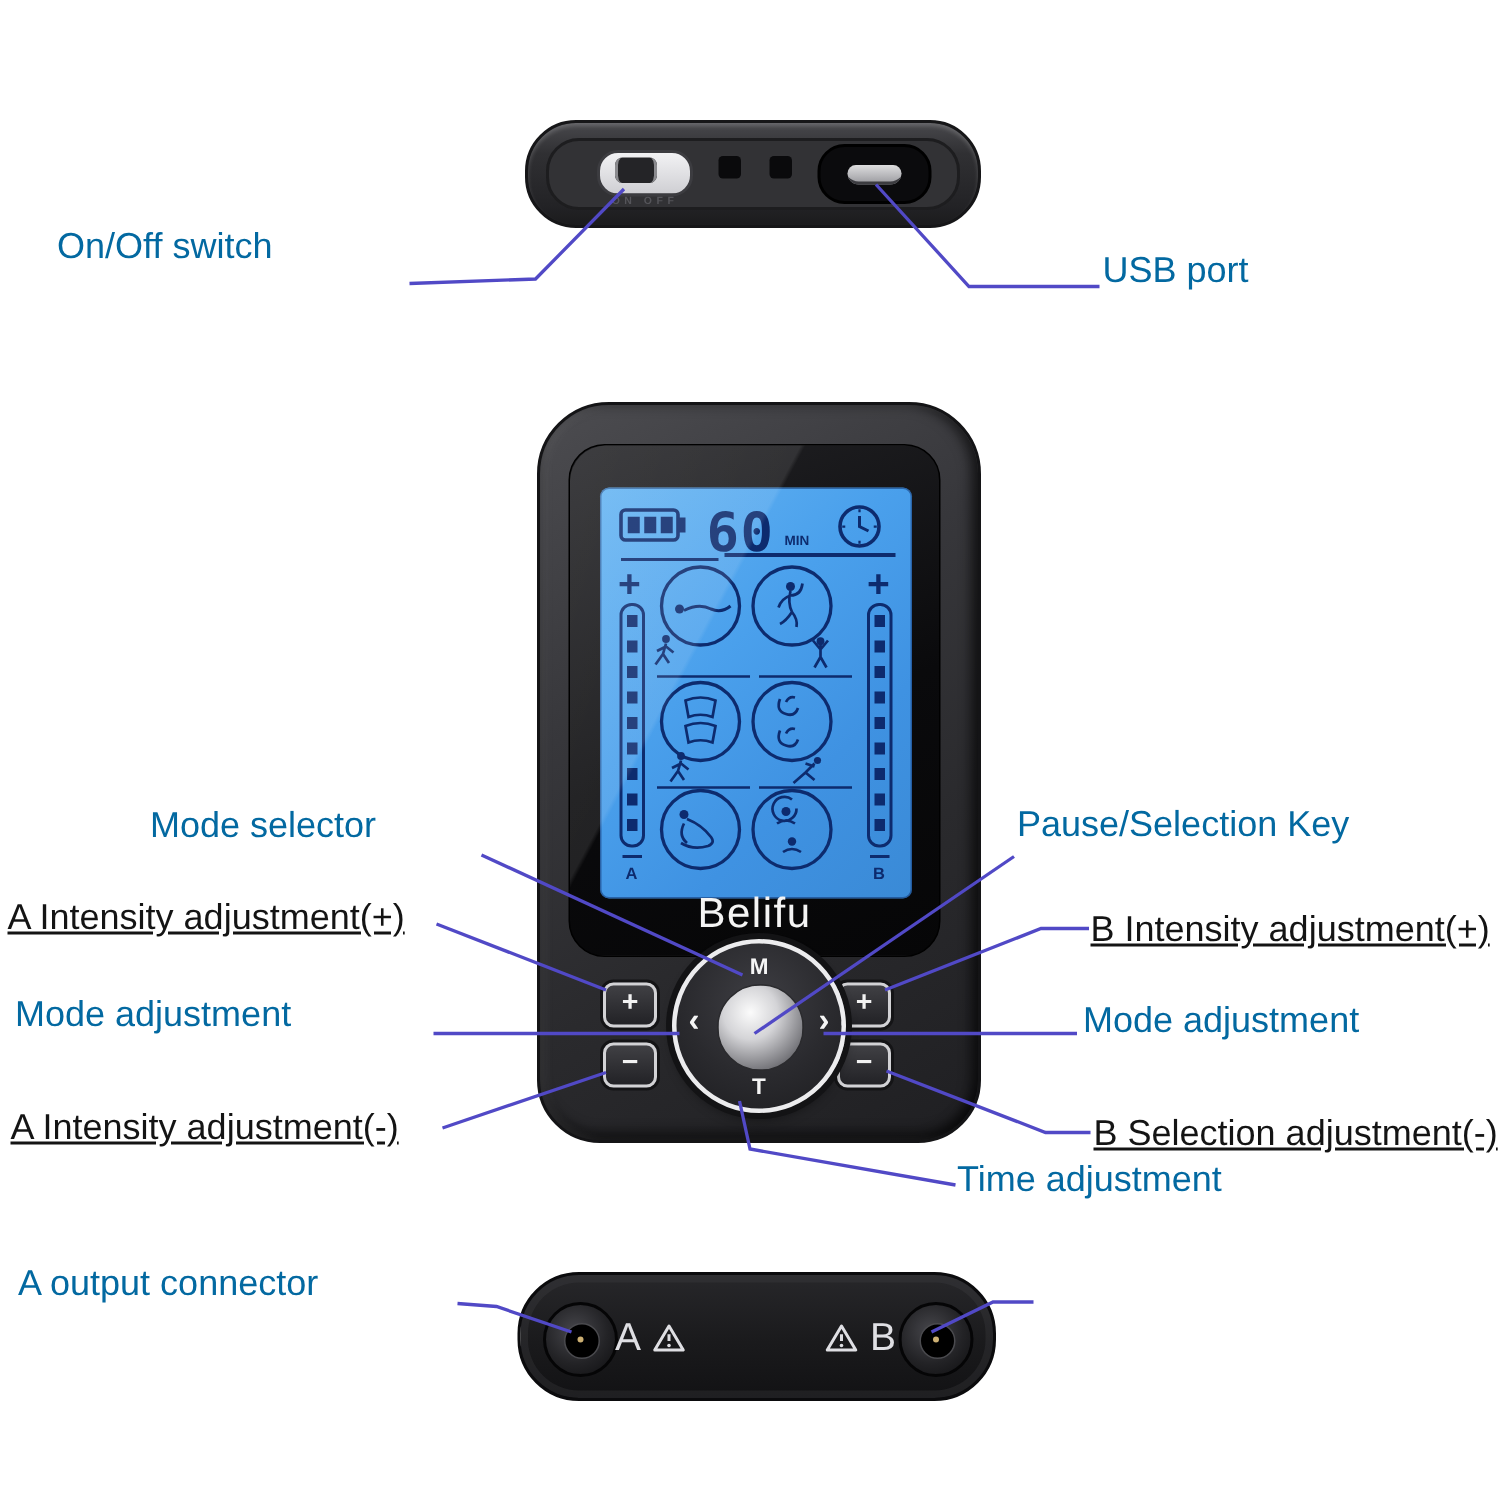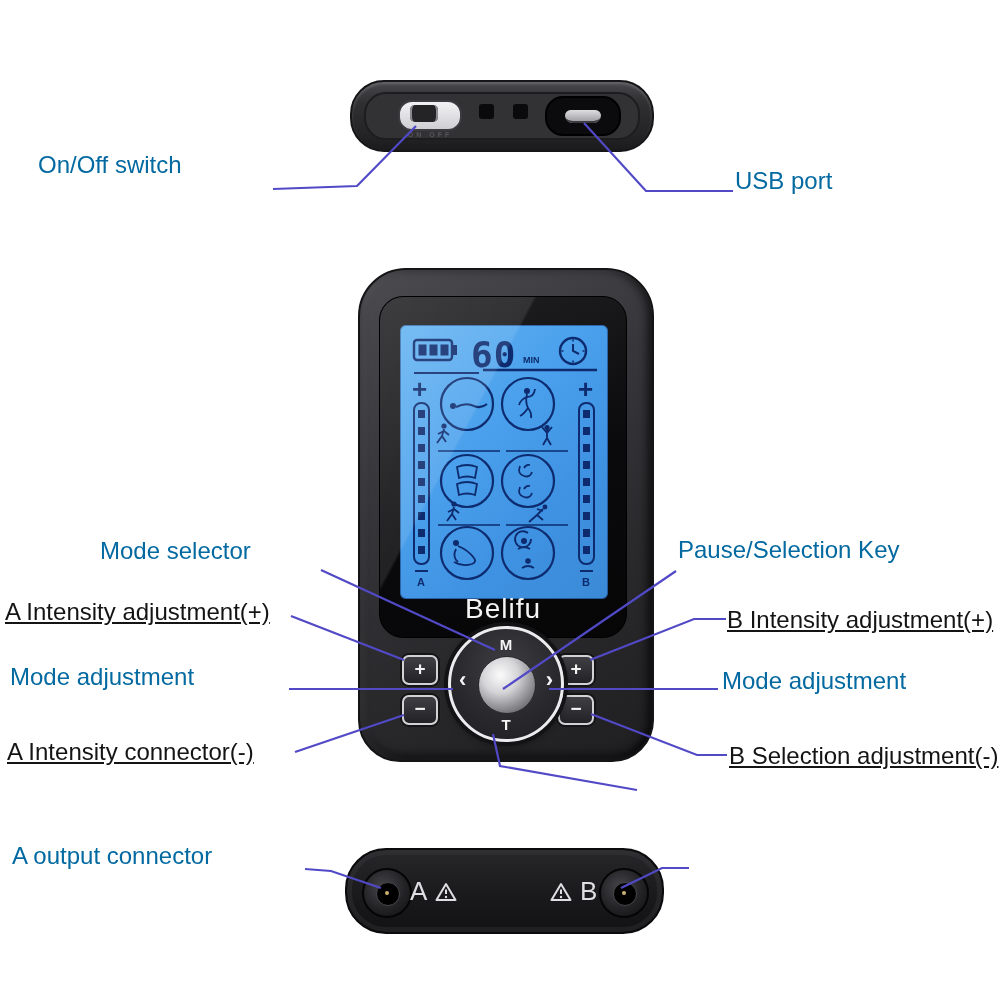--- a/index.html
+++ b/index.html
@@ -259,22 +259,23 @@
   </div>
 
   <div class="label-lg" style="left:38px;top:152px">On/Off switch</div>
   <div class="label-lg" style="left:735px;top:168px">USB port</div>
   <div class="label-lg" style="left:678px;top:537px">Pause/Selection Key</div>
   <div class="label-lg" style="left:100px;top:538px">Mode selector</div>
   <div class="label-sm" style="left:5px;top:598px">A Intensity adjustment(+)</div>
   <div class="label-sm" style="left:727px;top:606px">B Intensity adjustment(+)</div>
   <div class="label-lg" style="left:10px;top:664px">Mode adjustment</div>
   <div class="label-lg" style="left:722px;top:668px">Mode adjustment</div>
-  <div class="label-sm" style="left:7px;top:738px">A Intensity connector(-)</div>
+  <div class="label-sm" style="left:7px;top:738px">A Intensity adjustment(-)</div>
   <div class="label-sm" style="left:729px;top:742px">B Selection adjustment(-)</div>
+  <div class="label-lg" style="left:638px;top:774px">Time adjustment</div>
   <div class="label-lg" style="left:12px;top:843px">A output connector</div>
 
   <svg class="overlay" width="1000" height="1000">
     <polyline points="273,189 357,186 416,126"></polyline>
     <polyline points="733,191 646,191 584,123"></polyline>
     <polyline points="321,570 495,650"></polyline>
     <polyline points="676,571 503,689"></polyline>
     <polyline points="291,616 404,660"></polyline>
     <polyline points="726,619 694,619 590,660"></polyline>
     <polyline points="289,689 453,689"></polyline>

